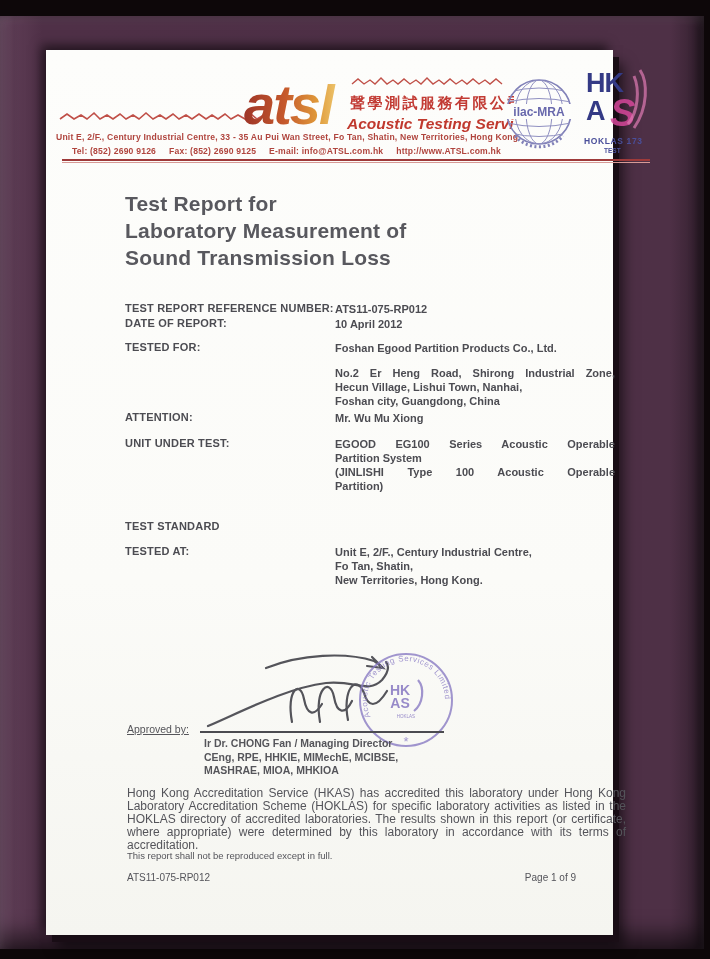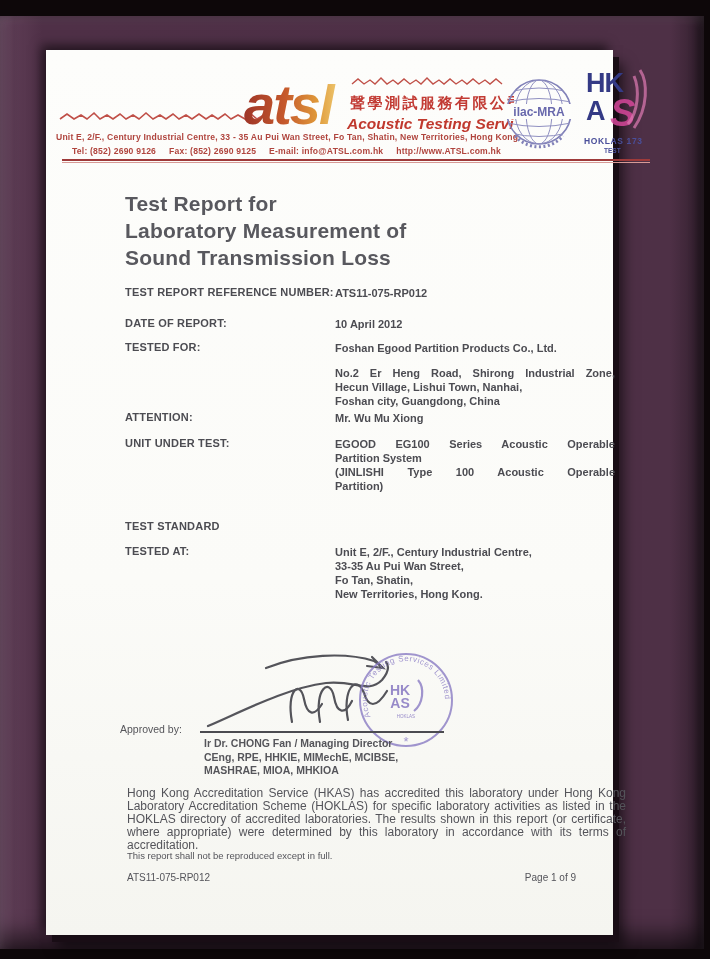--- a/index.html
+++ b/index.html
@@ -38,21 +38,21 @@
     position:absolute;left:79px;top:140px;
     font-size:21px;font-weight:bold;color:#58585e;line-height:27px;
     letter-spacing:.2px;
   }
   
   .row{position:absolute;left:79px;width:490px;display:flex;}
   .row .lbl{flex:0 0 210px;font-size:11px;font-weight:bold;color:#4c4c52;letter-spacing:.2px;}
   .row .val{flex:1;font-size:11px;font-weight:bold;color:#4c4c52;line-height:14px;}
   .val .just{text-align:justify;text-align-last:justify;}
   
-  .approve-lbl{position:absolute;left:74px;top:673px;font-size:10.5px;color:#55555a;}
+  .approve-lbl{position:absolute;left:81px;top:673px;font-size:10.5px;color:#55555a;text-decoration:underline;}
   .sig-line{position:absolute;left:154px;top:681px;width:244px;height:2px;background:#4b4b50;}
   .sig-names{position:absolute;left:158px;top:687px;font-size:10.5px;font-weight:bold;color:#55555a;line-height:13.5px;}
   
   .accred{
     position:absolute;left:81px;top:737px;width:499px;
     font-size:12px;color:#54545a;line-height:13px;text-align:justify;
   }
   .repro{position:absolute;left:81px;top:800px;font-size:9.5px;color:#54545a;}
   .pagerow{
     position:absolute;left:81px;right:37px;top:822px;display:flex;
@@ -112,21 +112,21 @@
     <text x="2" y="80" font-size="8.5" font-weight="bold" fill="#4a4f9a" textLength="58">HOKLAS 173</text>
     <text x="22" y="89" font-size="6.5" font-weight="bold" fill="#4a4f9a">TEST</text>
   </svg>
 
   <div class="title">
     <div>Test Report for</div>
     <div>Laboratory Measurement of</div>
     <div>Sound Transmission Loss</div>
   </div>
 
-  <div class="row" style="top:236px;">
+  <div class="row" style="top:252px;">
     <div class="lbl">TEST REPORT REFERENCE NUMBER:</div>
     <div class="val">ATS11-075-RP012</div>
   </div>
 
   <div class="row" style="top:267px;">
     <div class="lbl">DATE OF REPORT:</div>
     <div class="val">10 April 2012</div>
   </div>
 
   <div class="row" style="top:291px;">
@@ -159,21 +159,20 @@
   </div>
 
   <div class="row" style="top:470px;gap:6px;">
     <div class="lbl">TEST STANDARD</div>
   </div>
 
   <div class="row" style="top:495px;">
     <div class="lbl">TESTED AT:</div>
     <div class="val">
       <div>Unit E, 2/F., Century Industrial Centre,</div>
-      <div>33-35 Au Pui Wan Street,</div>
       <div>Fo Tan, Shatin,</div>
       <div>New Territories, Hong Kong.</div>
     </div>
   </div>
 
   <svg class="abs" style="left:150px;top:598px;" width="270" height="135" viewBox="0 0 270 135">
 
     <g fill="none" stroke="#43434a" stroke-width="2.2" stroke-linecap="round" opacity="0.9">
       <path d="M12,78 C45,64 90,40 130,35 C160,32 172,46 186,32 C191,26 194,19 190,14"></path>
       <path d="M70,20 C105,6 150,4 178,13 L187,20 M176,9 L187,20 L171,18"></path>

